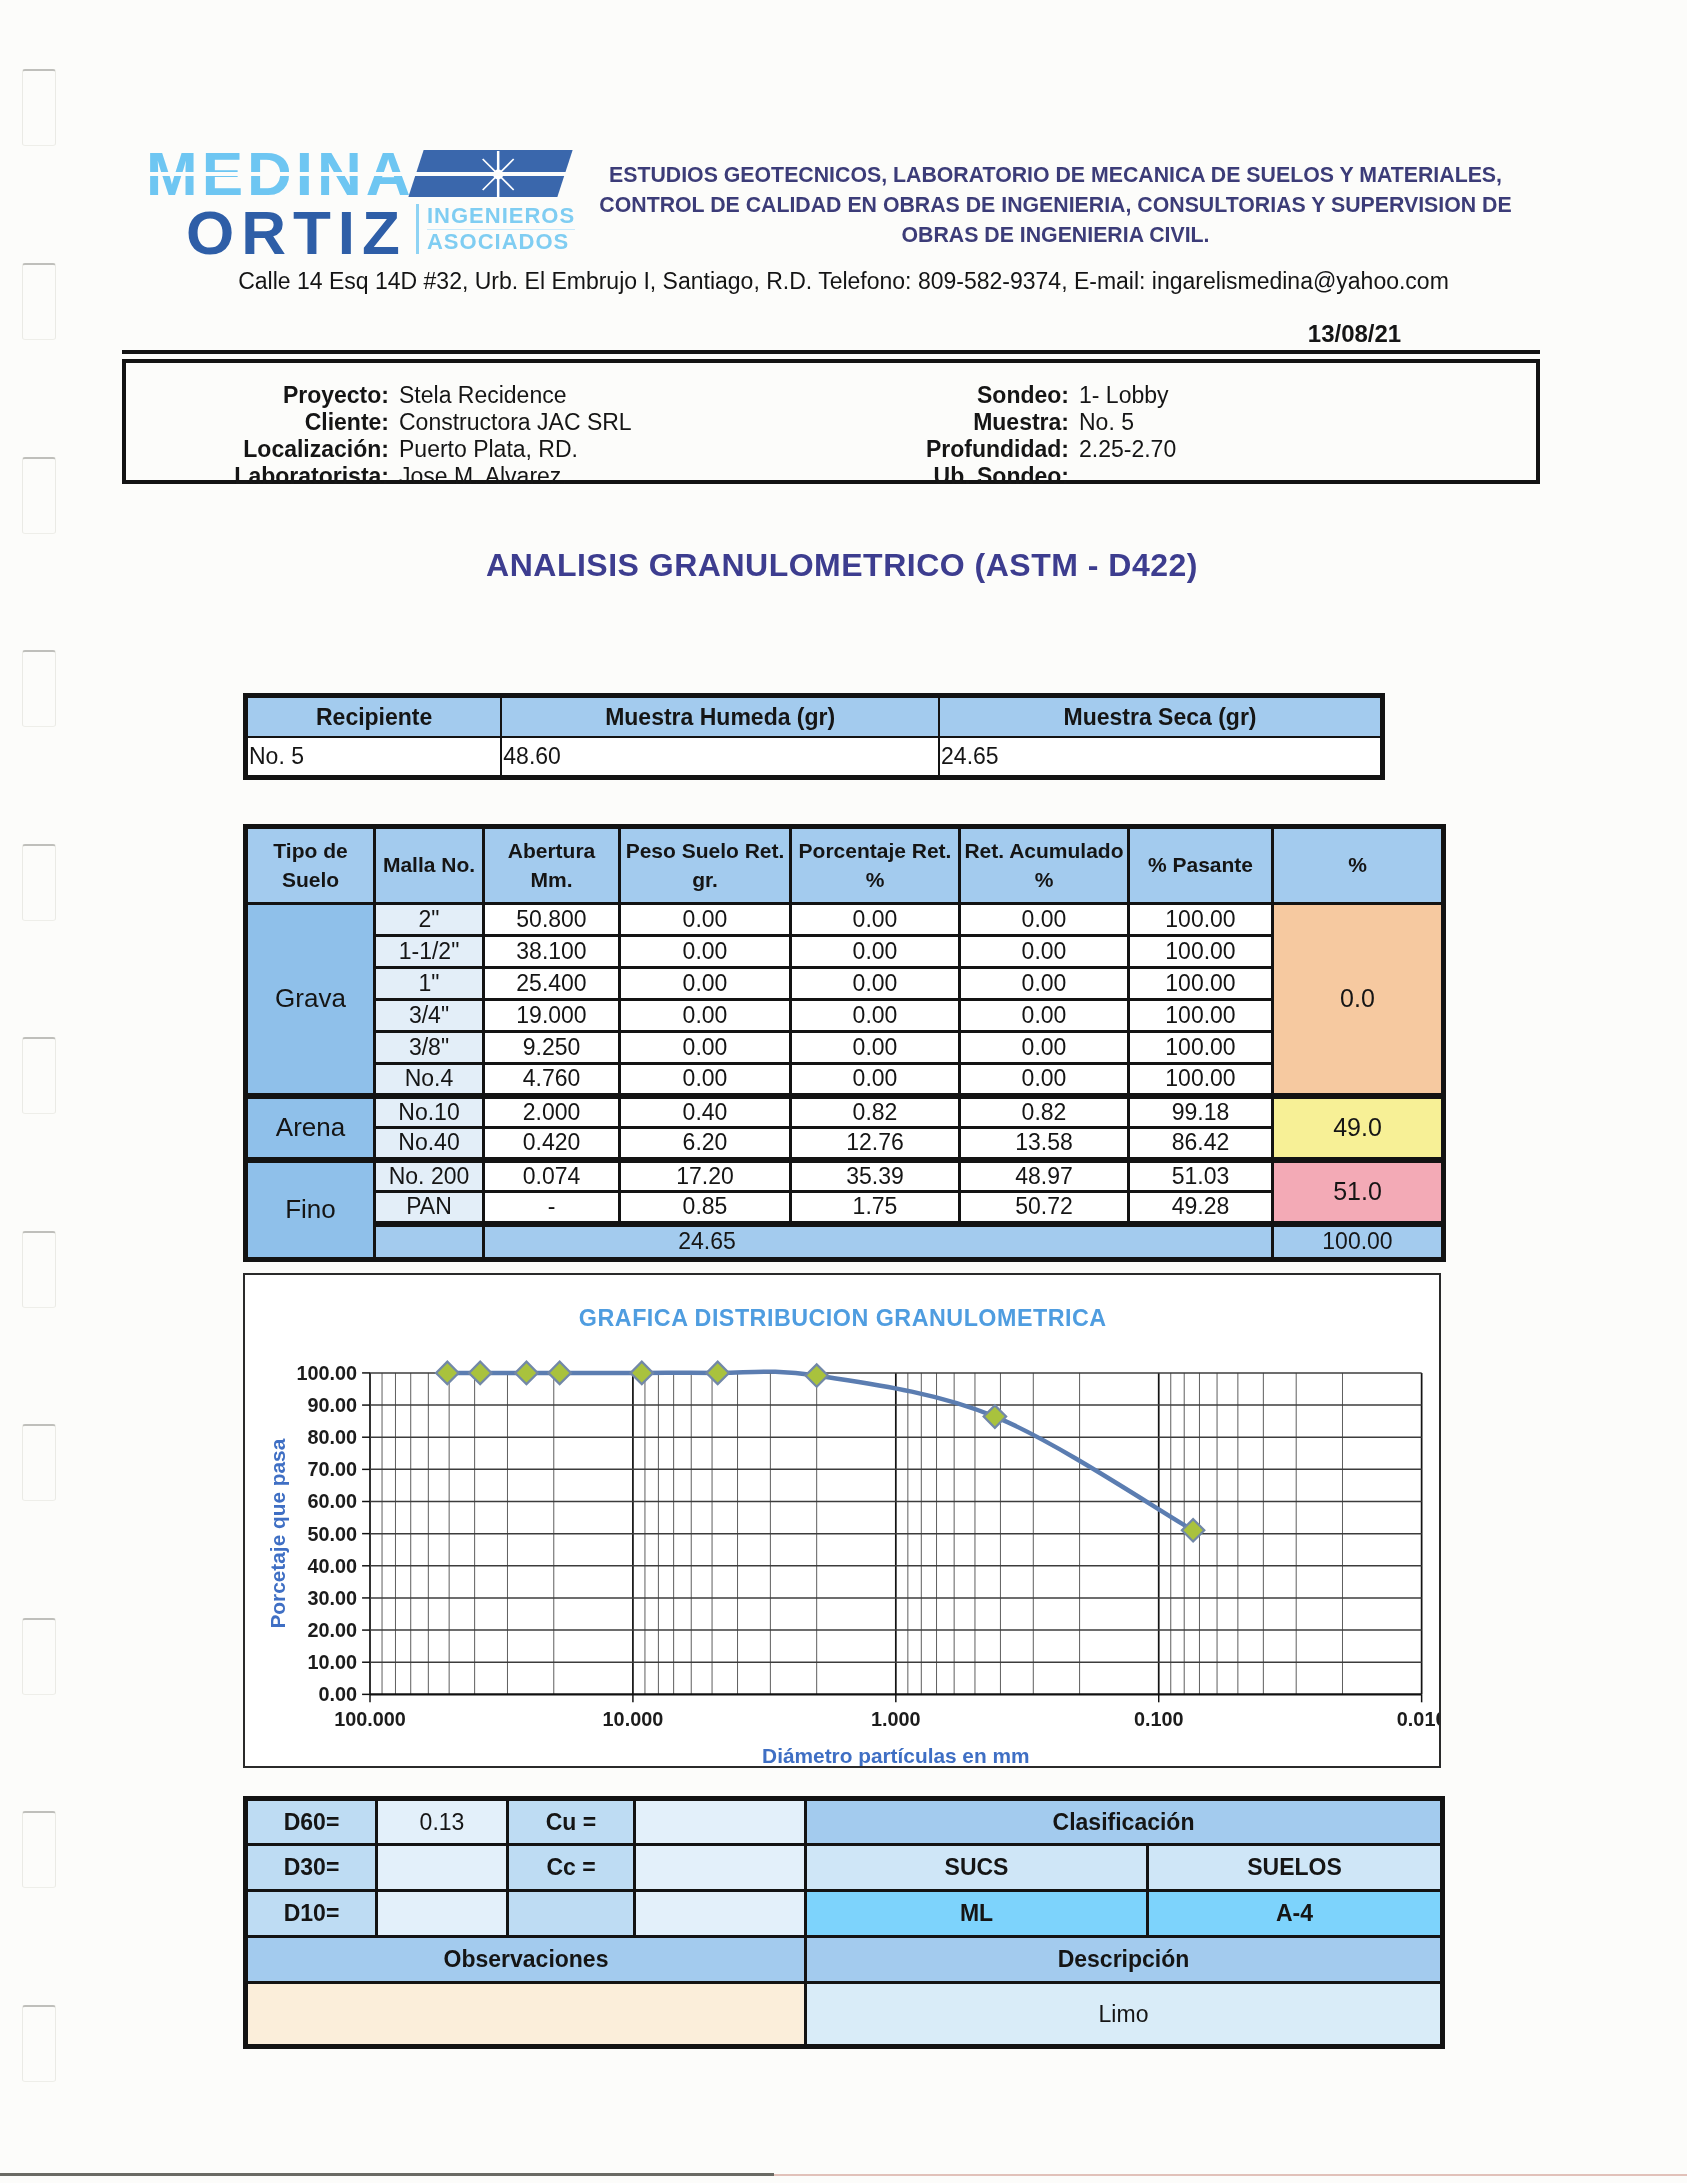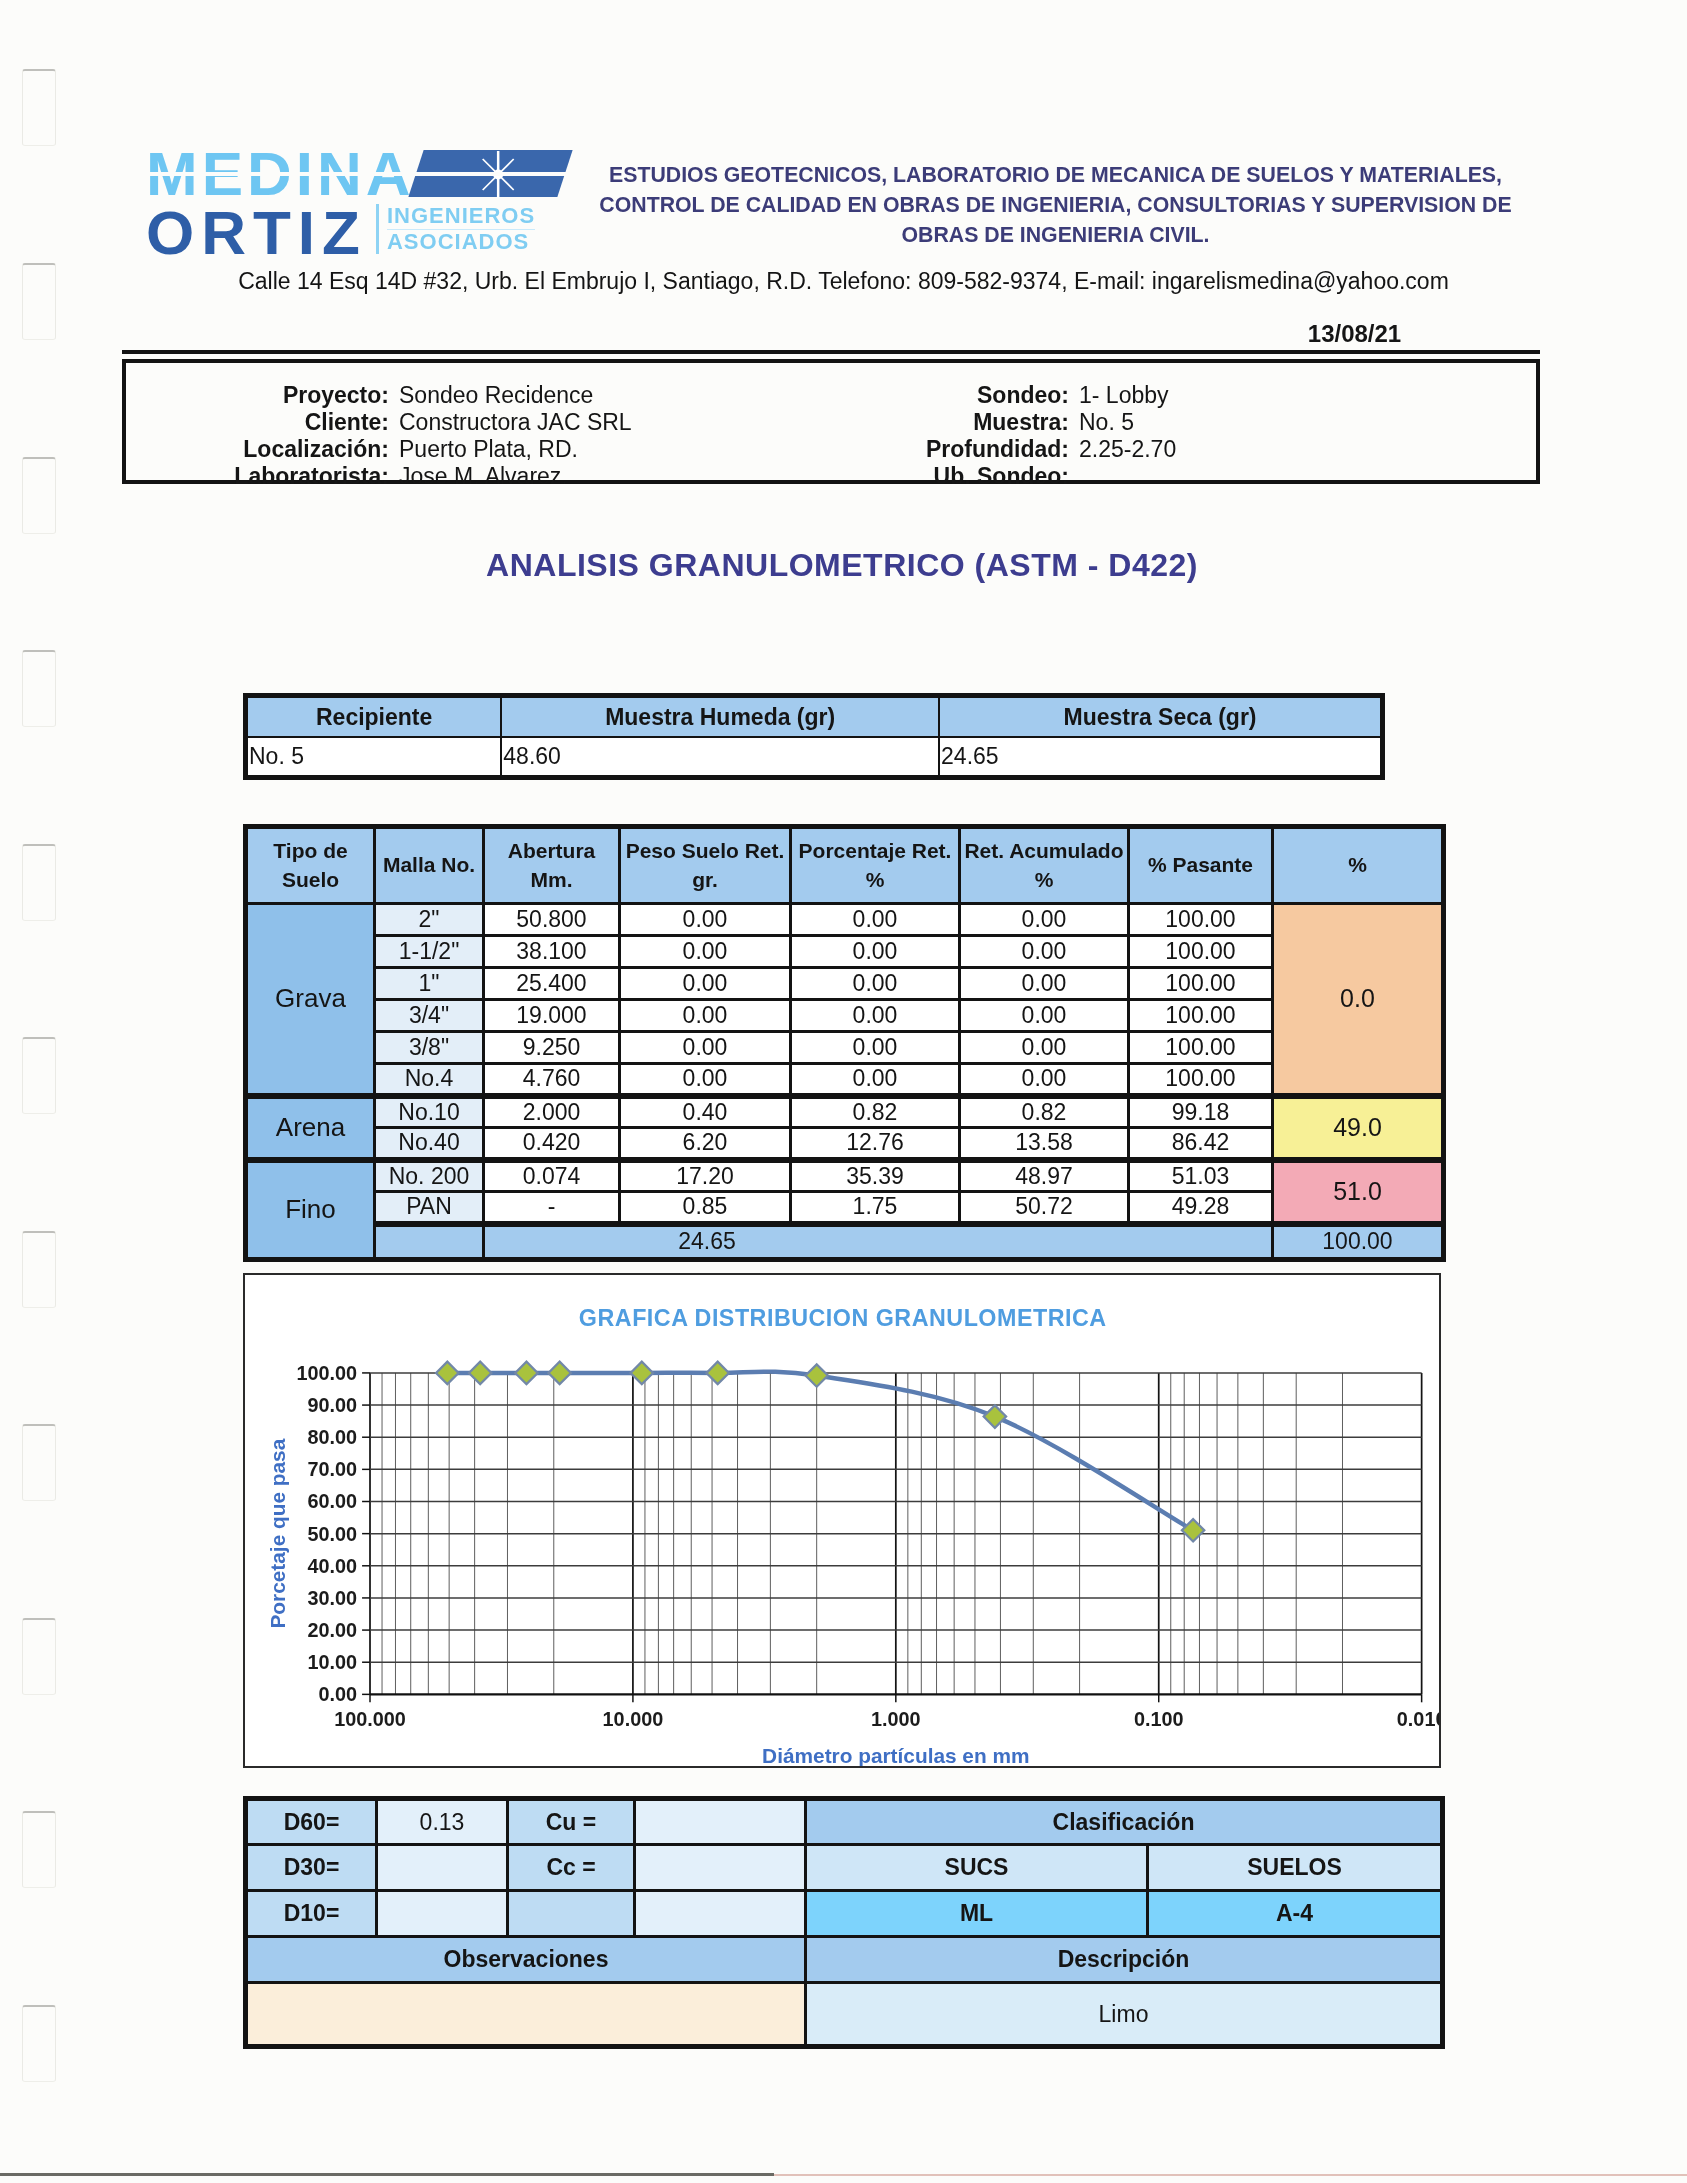--- a/index.html
+++ b/index.html
@@ -17,21 +17,21 @@
   }
   .scan-edge-1{position:absolute;top:2173px;left:0;width:774px;height:2.5px;background:#6a6a64;}
   .scan-edge-2{position:absolute;top:2174px;left:774px;width:913px;height:1.5px;background:#d9b2a9;opacity:.8;}
   
   .logo{position:absolute;left:146px;top:144px;width:556px;}
   .logo-row1{position:relative;display:flex;align-items:center;height:59px;}
   .logo-medina{font-size:62px;font-weight:800;letter-spacing:4px;color:#6ec6f2;line-height:1;}
   .logo-flag{position:relative;width:149px;height:47px;background:#3a67ac;transform:skewX(-18deg);margin-left:1px;}
   .logo-flag svg{position:absolute;left:55px;top:-3px;transform:skewX(18deg);}
   .logo-stripe{position:absolute;left:-3px;top:28px;width:103%;height:3.5px;background:#fcfcfa;}
-  .logo-row2{display:flex;align-items:flex-start;margin-top:1px;}
+  .logo-row2{display:flex;align-items:flex-start;margin-top:1px;margin-left:40px;}
   .logo-ortiz{font-size:62px;font-weight:800;letter-spacing:7px;color:#2e5ea7;line-height:.95;}
   .logo-sub{border-left:3.5px solid #8ed3f4;margin-left:9px;padding-left:8px;
     color:#7fcdf2;font-size:22px;font-weight:700;letter-spacing:1px;line-height:1.12;}
   .logo-sub .l1{display:block;border-bottom:1.5px solid #c9eafb;}
   .logo-sub .l2{display:block;}
   
   .services{position:absolute;left:578px;top:160px;width:955px;text-align:center;
     font-size:21.3px;font-weight:700;color:#3c3c78;line-height:1.42;}
   .address{position:absolute;left:124px;top:268px;width:1439px;text-align:center;
     font-size:23px;color:#141414;}
@@ -141,21 +141,21 @@
     </div>
   </div>
 
   <div class="services">ESTUDIOS GEOTECNICOS, LABORATORIO DE MECANICA DE SUELOS Y MATERIALES, CONTROL DE CALIDAD EN OBRAS DE INGENIERIA, CONSULTORIAS Y SUPERVISION DE OBRAS DE INGENIERIA CIVIL.</div>
   <div class="address">Calle 14 Esq 14D #32, Urb. El Embrujo I, Santiago, R.D. Telefono: 809-582-9374, E-mail: ingarelismedina@yahoo.com</div>
   <div class="date">13/08/21</div>
 
   <div class="info-rule"></div>
   <div class="info-box">
     <div class="info-label">Proyecto:</div>
-    <div class="info-value">Sondeo Recidence</div>
+    <div class="info-value">Stela Recidence</div>
     <div class="info-label">Sondeo:</div>
     <div class="info-value">1- Lobby</div>
 
     <div class="info-label">Cliente:</div>
     <div class="info-value">Constructora JAC SRL</div>
     <div class="info-label">Muestra:</div>
     <div class="info-value">No. 5</div>
 
     <div class="info-label">Localización:</div>
     <div class="info-value">Puerto Plata, RD.</div>

